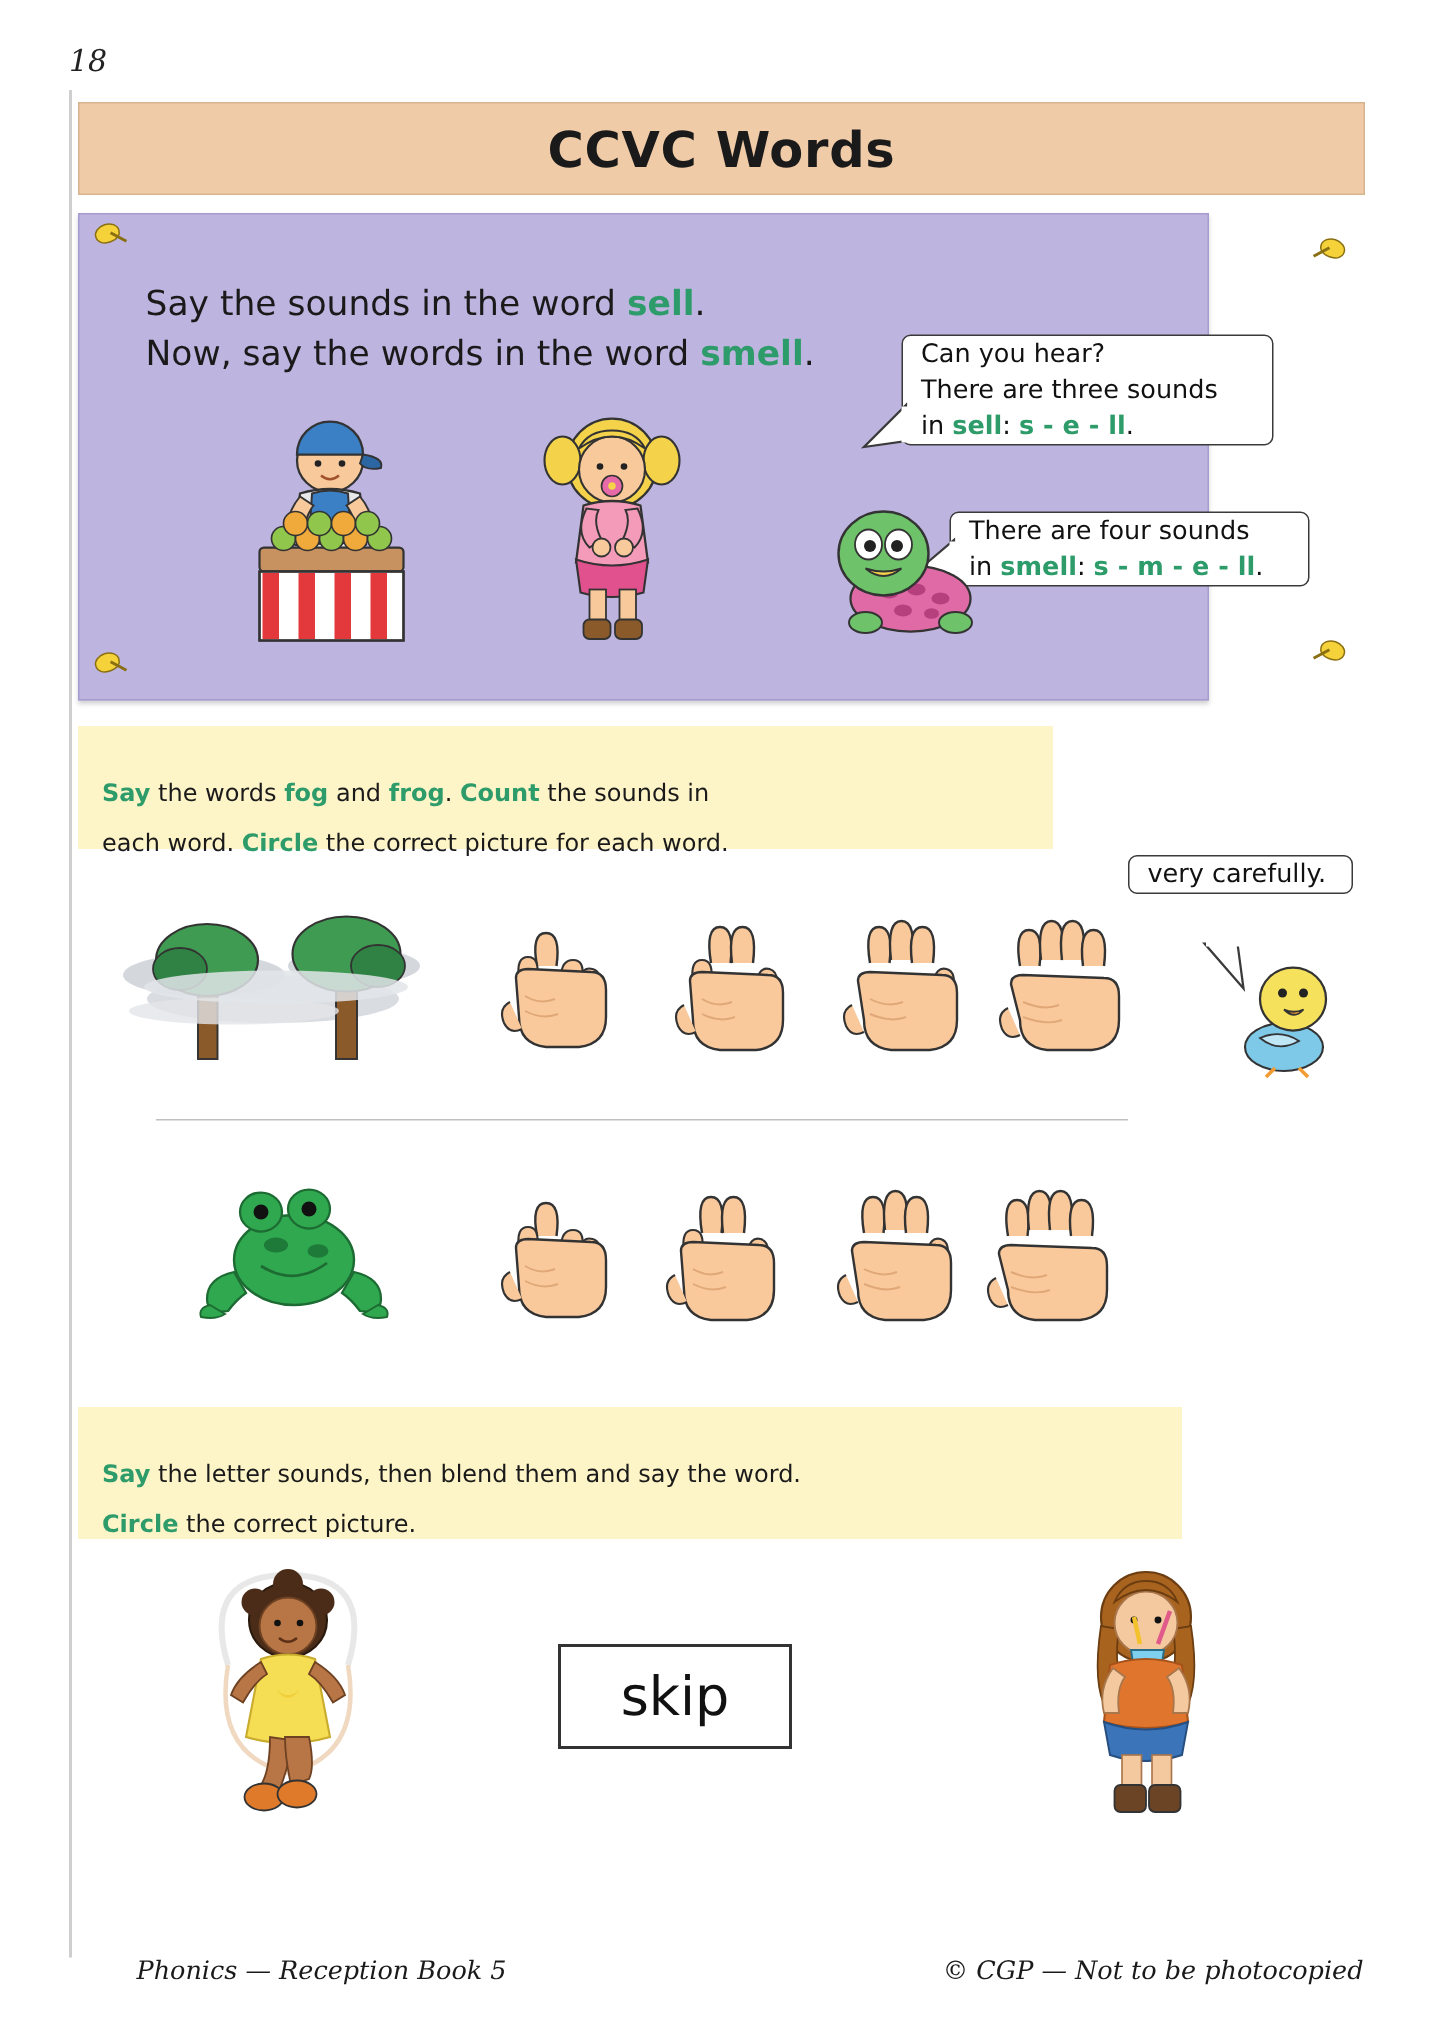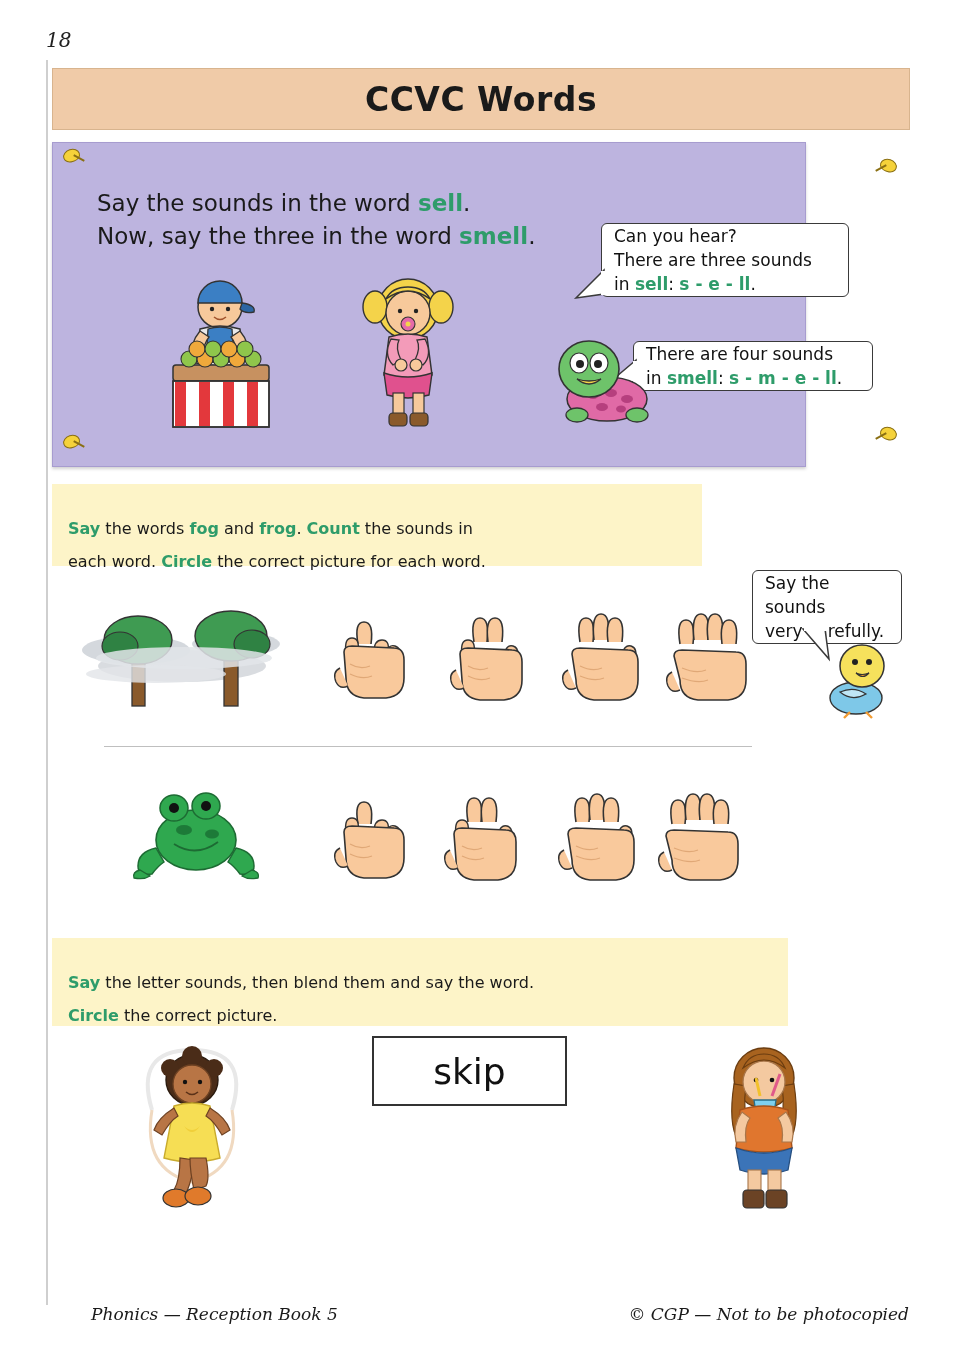--- a/index.html
+++ b/index.html
@@ -157,21 +157,21 @@
     <div class="pin" style="left:822px; top:282px; transform:scaleX(-1);">
       <div class="head"></div>
         <div class="needle"></div>
     </div>
 
     <div class="panel-text">
       <div>
         <span>Say the sounds in the word </span><span class="green">sell</span><span>.</span>
       </div>
       <div>
-        <span>Now, say the three in the word </span><span class="green">smell</span><span>.</span>
+        <span>Now, say the words in the word </span><span class="green">smell</span><span>.</span>
       </div>
     </div>
 
     <div class="bubble" style="left:548px; top:80px; width:248px;">
       <div>Can you hear?</div>
       <div>There are three sounds</div>
       <div>
         <span>in </span><span class="green">sell</span><span>: </span><span class="green">s - e - ll</span><span>.</span>
       </div>
       <svg style="position:absolute; left:-26px; top:44px;" width="30" height="34">
@@ -295,21 +295,20 @@
   <div class="instr" style="left:52px; top:484px; width:650px; height:82px;">
     <div>
       <span class="kw">Say</span><span> the words </span><span class="kw">fog</span><span> and </span><span class="kw">frog</span><span>.  </span><span class="kw">Count</span><span> the sounds in</span>
     </div>
     <div>
       <span>each word.  </span><span class="kw">Circle</span><span> the correct picture for each word.</span>
     </div>
   </div>
 
   <div class="bubble" style="left:752px; top:570px; width:150px;">
-    <div>Say the sounds</div>
     <div>very carefully.</div>
     <svg style="position:absolute; left:46px; top:58px;" width="34" height="34">
       <polygon points="4,0 26,0 30,30" fill="#fff" stroke="#3a3a3a" stroke-width="1.5"></polygon>
       <rect x="5" y="-4" width="22" height="6" fill="#fff"></rect>
     </svg>
   </div>
 
   <div class="ill" style="left:826px; top:636px;">
     <svg width="74" height="86" viewBox="0 0 74 86">
       <ellipse cx="30" cy="62" rx="26" ry="16" fill="#7ec8e8" stroke="#333" stroke-width="1.4"></ellipse>
@@ -482,21 +481,21 @@
       <path d="M52 68 q-16 10 -20 22 l8 5 q8 -14 16 -19z" fill="#b87545" stroke="#6d4122" stroke-width="1.2"></path>
       <path d="M88 68 q16 10 20 22 l-8 5 q-8 -14 -16 -19z" fill="#b87545" stroke="#6d4122" stroke-width="1.2"></path>
 
       <path d="M58 118 q0 22 -6 32 l12 4 q8 -20 8 -34z" fill="#b87545" stroke="#6d4122" stroke-width="1.2"></path>
       <path d="M84 118 q4 20 0 28 l-12 4 q-4 -18 -4 -32z" fill="#b87545" stroke="#6d4122" stroke-width="1.2"></path>
       <ellipse cx="54" cy="158" rx="13" ry="9" fill="#e07a2b" stroke="#333" stroke-width="1.2"></ellipse>
       <ellipse cx="76" cy="156" rx="13" ry="9" fill="#e07a2b" stroke="#333" stroke-width="1.2"></ellipse>
     </svg>
   </div>
 
-  <div class="word-box" style="left:372px; top:1036px; width:195px; height:70px;">
+  <div class="word-box" style="left:372px; top:1096px; width:156px; height:70px;">
     <span>skip</span>
   </div>
 
   <div class="ill" style="left:700px; top:1034px;">
     <svg width="130" height="188" viewBox="0 0 130 188">
 
       <ellipse cx="64" cy="44" rx="30" ry="30" fill="#a8631f" stroke="#6b3d11" stroke-width="1.4"></ellipse>
       <path d="M34 50 q-6 40 4 56 l12 -4 q-8 -26 -4 -50z" fill="#a8631f" stroke="#6b3d11" stroke-width="1.2"></path>
       <path d="M94 50 q6 40 -4 56 l-12 -4 q8 -26 4 -50z" fill="#a8631f" stroke="#6b3d11" stroke-width="1.2"></path>
 

